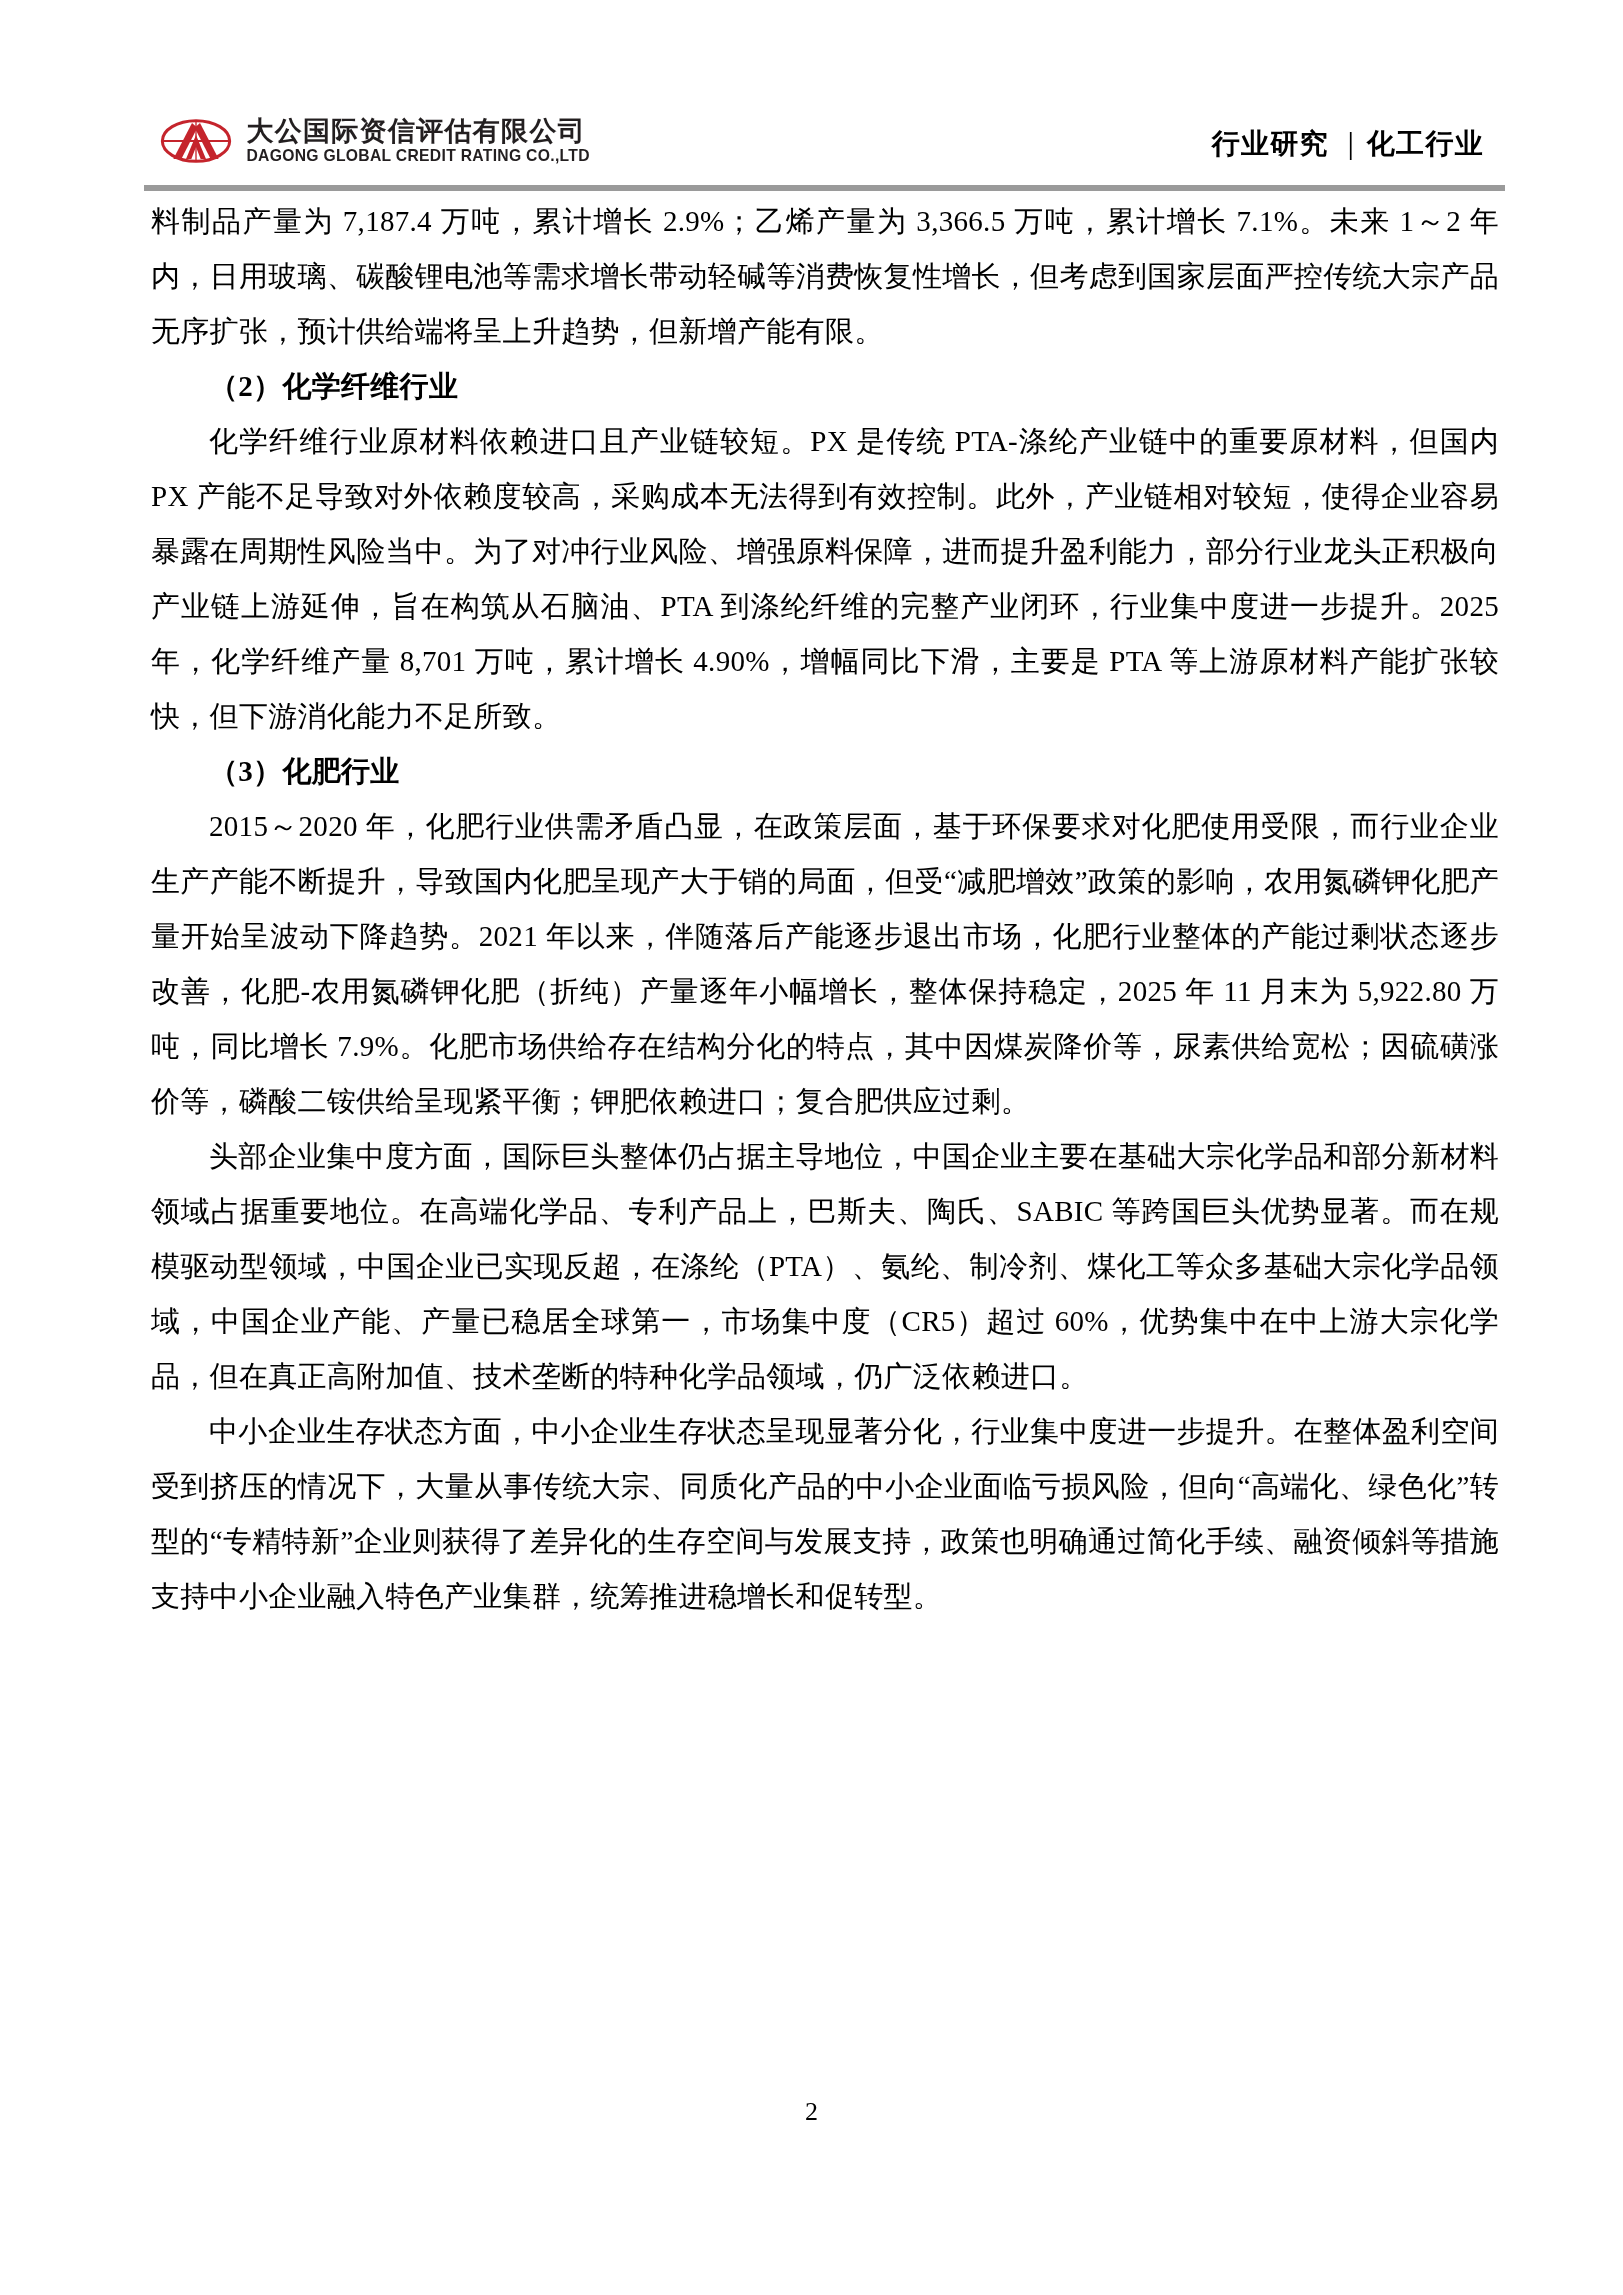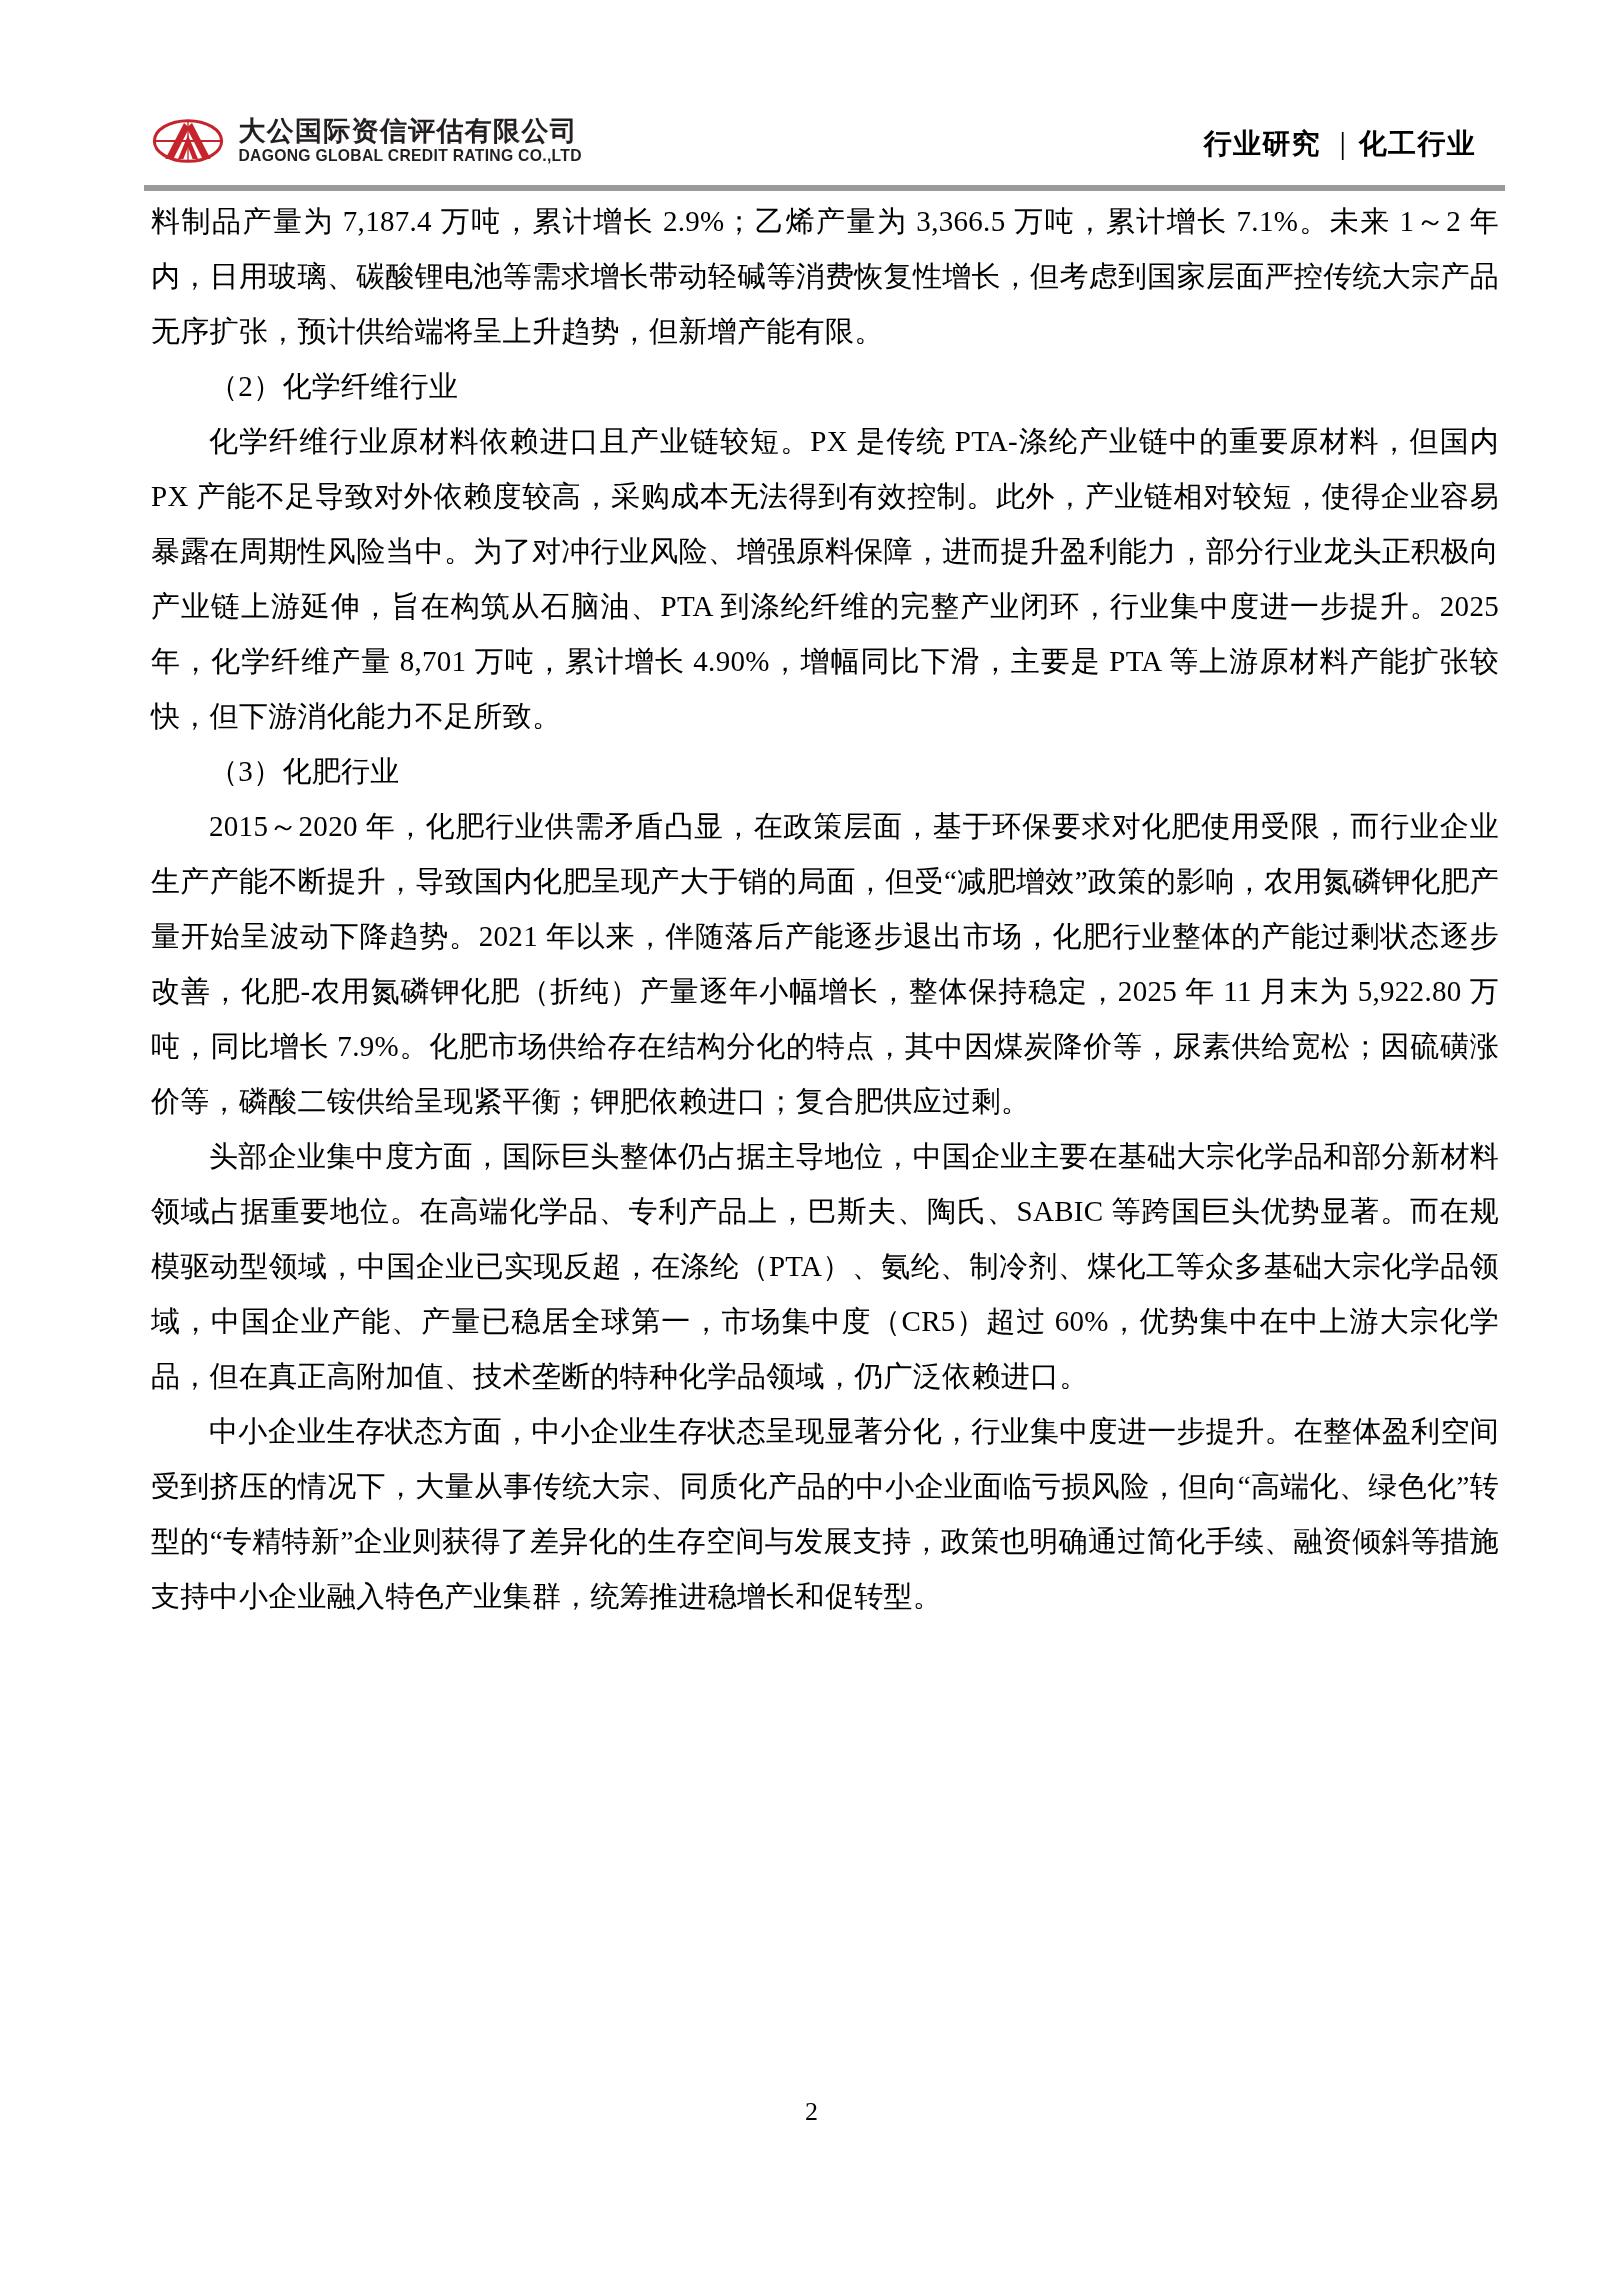--- a/index.html
+++ b/index.html
@@ -6,21 +6,21 @@
   .page{
     position:relative;
     width:1623px;height:2295px;
     background:#ffffff;
     font-family:"Liberation Serif","DejaVu Serif",serif;
     color:#000;
     overflow:hidden;
   }
   
   .hdr{
-    position:absolute;left:152px;top:116px;width:1353px;
+    position:absolute;left:160px;top:116px;width:1353px;
     display:flex;justify-content:space-between;align-items:flex-start;
   }
   .logo-group{display:flex;align-items:center;}
   .logo-mark{width:72px;height:44px;flex:0 0 auto;}
   .logo-text{margin-left:14.4px;}
   .logo-cn{
     font-family:"Liberation Sans","DejaVu Sans",sans-serif;
     font-weight:700;font-size:27px;line-height:30px;color:#231f20;letter-spacing:1.3px;
   }
   .logo-en{
@@ -42,21 +42,21 @@
   }
   
   .content{
     position:absolute;left:151px;top:194px;width:1348px;
     font-size:29px;line-height:55px;
     text-align:justify;letter-spacing:0.3px;
   }
   .content p{margin:0;}
   .content .continuation{text-indent:0;}
   .content .paragraph{text-indent:2em;}
-  .content .sub_heading{text-indent:2em;font-weight:400;}
+  .content .sub_heading{text-indent:2em;font-weight:700;}
   .content h2.section_heading{
     margin:23.6px 0 18.3px 0;text-indent:0;
     font-size:33px;font-weight:700;line-height:55px;letter-spacing:0.7px;
   }
   
   .page-number{
     position:absolute;left:0;top:2097px;width:100%;
     text-align:center;font-size:26px;color:#000;
   }
 </style>

